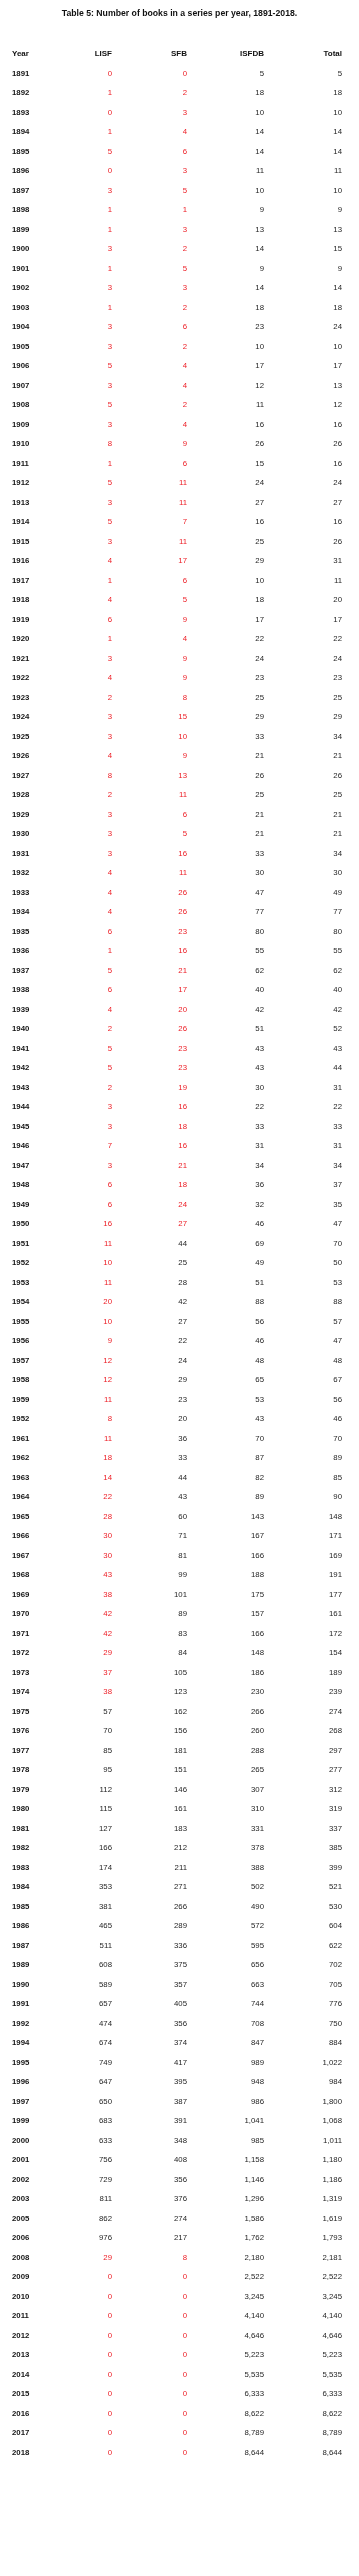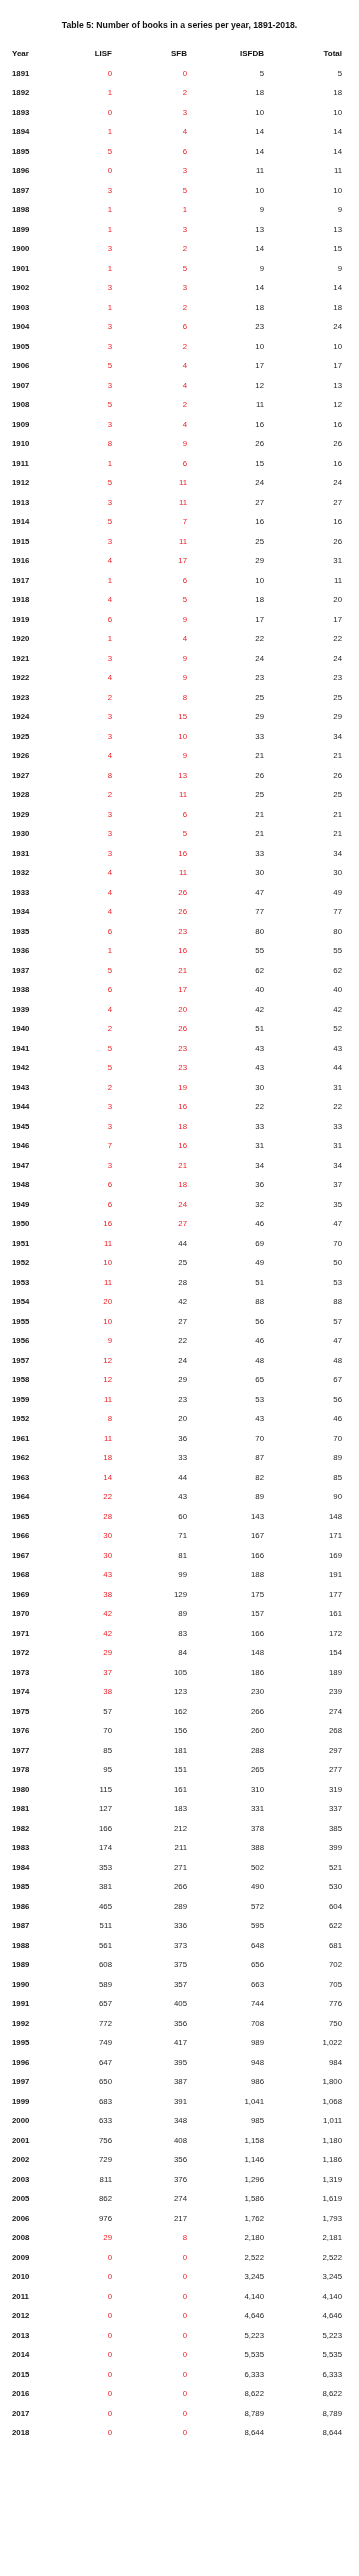--- a/index.html
+++ b/index.html
@@ -20,21 +20,20 @@
     padding-top: 7.8px;
     display: flex;
     justify-content: center;
     align-items: flex-start;
   }
   .table-title {
     font-size: 8.7px;
     font-weight: bold;
     color: #111111;
     letter-spacing: 0;
-    margin-top: 12px;
   }
   .series-table {
     box-sizing: border-box;
     padding: 0 17px 0 12px;
     width: 316px;
   }
   .trow {
     display: grid;
     grid-template-columns: 36px 64px 75px 77px 78px;
     height: 19.5px;
@@ -615,21 +614,21 @@
       <div class="trow">
         <div class="cell year">1968</div>
         <div class="cell red">43</div>
         <div class="cell">99</div>
         <div class="cell">188</div>
         <div class="cell">191</div>
       </div>
       <div class="trow">
         <div class="cell year">1969</div>
         <div class="cell red">38</div>
-        <div class="cell">129</div>
+        <div class="cell">101</div>
         <div class="cell">175</div>
         <div class="cell">177</div>
       </div>
       <div class="trow">
         <div class="cell year">1970</div>
         <div class="cell red">42</div>
         <div class="cell">89</div>
         <div class="cell">157</div>
         <div class="cell">161</div>
       </div>
@@ -683,20 +682,27 @@
         <div class="cell">297</div>
       </div>
       <div class="trow">
         <div class="cell year">1978</div>
         <div class="cell">95</div>
         <div class="cell">151</div>
         <div class="cell">265</div>
         <div class="cell">277</div>
       </div>
       <div class="trow">
+        <div class="cell year">1979</div>
+        <div class="cell">112</div>
+        <div class="cell">146</div>
+        <div class="cell">307</div>
+        <div class="cell">312</div>
+      </div>
+      <div class="trow">
         <div class="cell year">1980</div>
         <div class="cell">115</div>
         <div class="cell">161</div>
         <div class="cell">310</div>
         <div class="cell">319</div>
       </div>
       <div class="trow">
         <div class="cell year">1981</div>
         <div class="cell">127</div>
         <div class="cell">183</div>
@@ -739,27 +745,20 @@
         <div class="cell">604</div>
       </div>
       <div class="trow">
         <div class="cell year">1987</div>
         <div class="cell">511</div>
         <div class="cell">336</div>
         <div class="cell">595</div>
         <div class="cell">622</div>
       </div>
       <div class="trow">
-        <div class="cell year">1988</div>
-        <div class="cell">561</div>
-        <div class="cell">373</div>
-        <div class="cell">648</div>
-        <div class="cell">681</div>
-      </div>
-      <div class="trow">
         <div class="cell year">1989</div>
         <div class="cell">608</div>
         <div class="cell">375</div>
         <div class="cell">656</div>
         <div class="cell">702</div>
       </div>
       <div class="trow">
         <div class="cell year">1990</div>
         <div class="cell">589</div>
         <div class="cell">357</div>
@@ -768,24 +767,31 @@
       </div>
       <div class="trow">
         <div class="cell year">1991</div>
         <div class="cell">657</div>
         <div class="cell">405</div>
         <div class="cell">744</div>
         <div class="cell">776</div>
       </div>
       <div class="trow">
         <div class="cell year">1992</div>
-        <div class="cell">772</div>
+        <div class="cell">474</div>
         <div class="cell">356</div>
         <div class="cell">708</div>
         <div class="cell">750</div>
+      </div>
+      <div class="trow">
+        <div class="cell year">1994</div>
+        <div class="cell">674</div>
+        <div class="cell">374</div>
+        <div class="cell">847</div>
+        <div class="cell">884</div>
       </div>
       <div class="trow">
         <div class="cell year">1995</div>
         <div class="cell">749</div>
         <div class="cell">417</div>
         <div class="cell">989</div>
         <div class="cell">1,022</div>
       </div>
       <div class="trow">
         <div class="cell year">1996</div>

